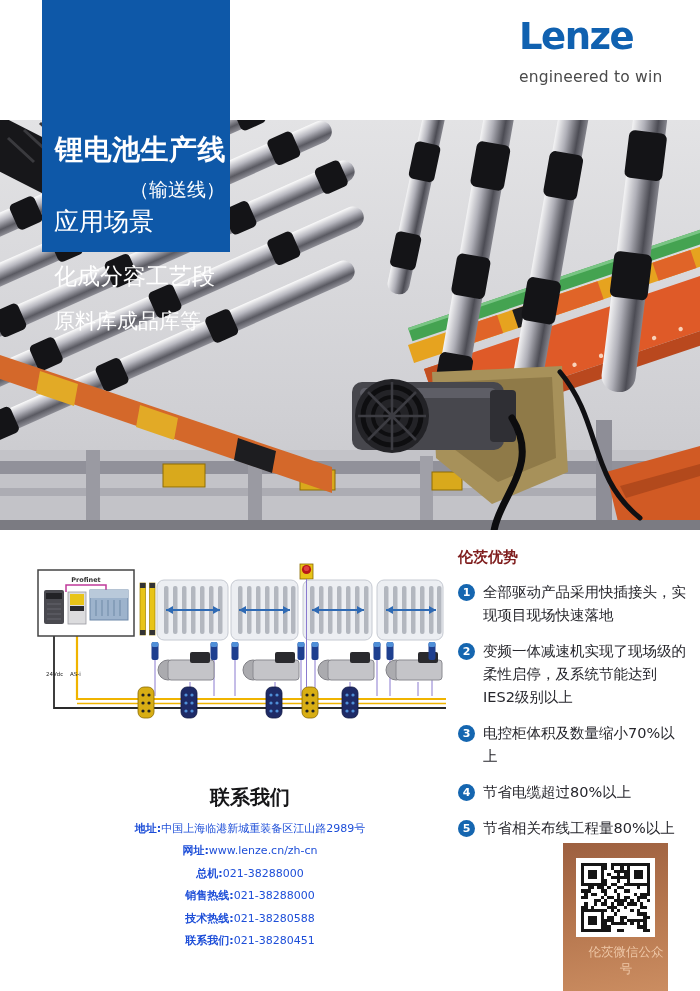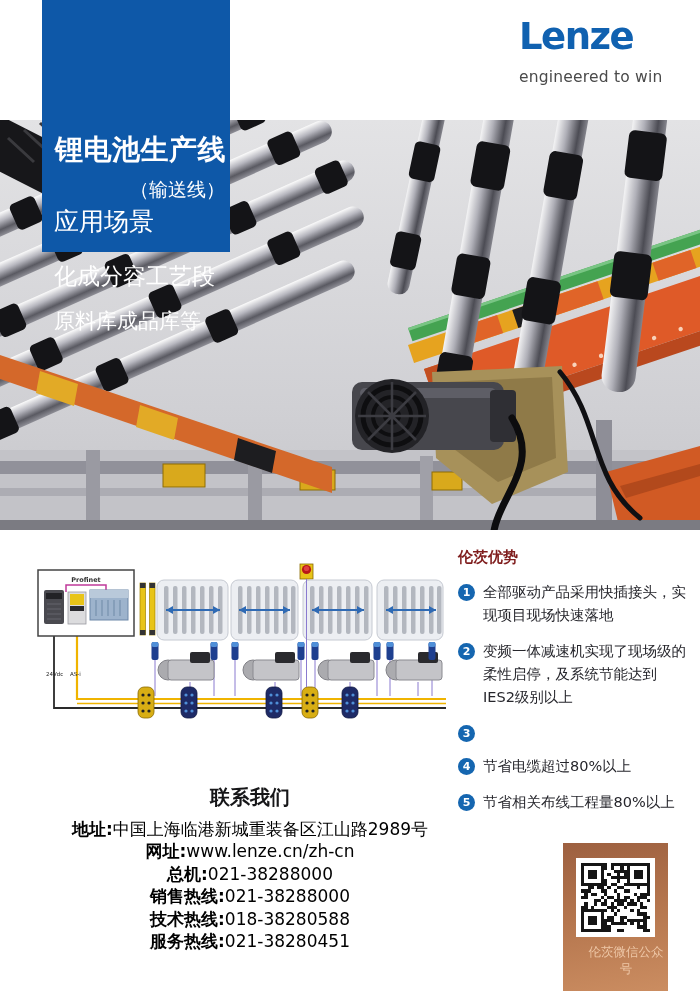--- a/index.html
+++ b/index.html
@@ -27,21 +27,21 @@
   
   .advantages{position:absolute;left:458px;top:549px;width:230px;z-index:2;}
   .adv-title{font-size:15px;font-weight:bold;color:#7f1d1d;margin:0 0 15px 0;line-height:1.1;}
   .adv-item{display:flex;gap:8px;margin-bottom:13px;}
   .adv-num{flex:0 0 auto;width:17px;height:17px;border-radius:50%;background:#1566b0;color:#fff;
            font-size:11px;font-weight:bold;text-align:center;line-height:17px;margin-top:3px;}
   .adv-text{font-size:14.5px;line-height:23px;color:#26262c;}
   
   .contact{position:absolute;left:35px;top:786px;width:430px;z-index:2;text-align:center;}
   .contact-title{font-size:20px;font-weight:bold;color:#161618;margin:0 0 10px 0;line-height:1.1;}
-  .contact-row{font-size:17px;line-height:22.4px;color:#000000;}
+  .contact-row{font-size:11px;line-height:22.4px;color:#1d4ed8;}
   .contact-row .label{font-weight:bold;}
   
   .qr-panel{position:absolute;left:563px;top:843px;width:105px;height:148px;z-index:2;
             background:linear-gradient(170deg,#9d6040 0%,#b5764e 48%,#cb8d61 100%);}
   .qr-box{position:absolute;left:13px;top:15px;width:79px;height:79px;background:#fff;}
   .qr-box svg{position:absolute;left:5px;top:5px;width:69px;height:69px;}
   .qr-caption{position:absolute;left:0;right:0;top:101px;text-align:center;font-size:12.5px;color:#eec7a7;padding-left:21px;}
 </style>
 </head>
 <body>
@@ -451,20 +451,21 @@
     <div class="adv-item">
       <span class="adv-num">1</span>
       <span class="adv-text">全部驱动产品采用快插接头，实现项目现场快速落地</span>
     </div>
     <div class="adv-item">
       <span class="adv-num">2</span>
       <span class="adv-text">变频一体减速机实现了现场级的柔性启停，及系统节能达到IES2级别以上</span>
     </div>
     <div class="adv-item">
       <span class="adv-num">3</span>
+      <span class="adv-text">电控柜体积及数量缩小70%以上</span>
     </div>
     <div class="adv-item">
       <span class="adv-num">4</span>
       <span class="adv-text">节省电缆超过80%以上</span>
     </div>
     <div class="adv-item">
       <span class="adv-num">5</span>
       <span class="adv-text">节省相关布线工程量80%以上</span>
     </div>
   </div>
@@ -477,24 +478,24 @@
     <div class="contact-row">
       <span class="label">网址:</span><span>www.lenze.cn/zh-cn</span>
     </div>
     <div class="contact-row">
       <span class="label">总机:</span><span>021-38288000</span>
     </div>
     <div class="contact-row">
       <span class="label">销售热线:</span><span>021-38288000</span>
     </div>
     <div class="contact-row">
-      <span class="label">技术热线:</span><span>018-38280588</span>
+      <span class="label">技术热线:</span><span>021-38280588</span>
     </div>
     <div class="contact-row">
-      <span class="label">服务热线:</span><span>021-38280451</span>
+      <span class="label">联系我们:</span><span>021-38280451</span>
     </div>
   </div>
 
   <div class="qr-panel">
     <div class="qr-box">
       <svg id="qr-svg" viewBox="0 0 21 21" shape-rendering="crispEdges">
           <g fill="#151515">
             <rect x="7" y="0" width="1" height="1"></rect>
             <rect x="9" y="0" width="1" height="1"></rect>
             <rect x="10" y="0" width="1" height="1"></rect>

